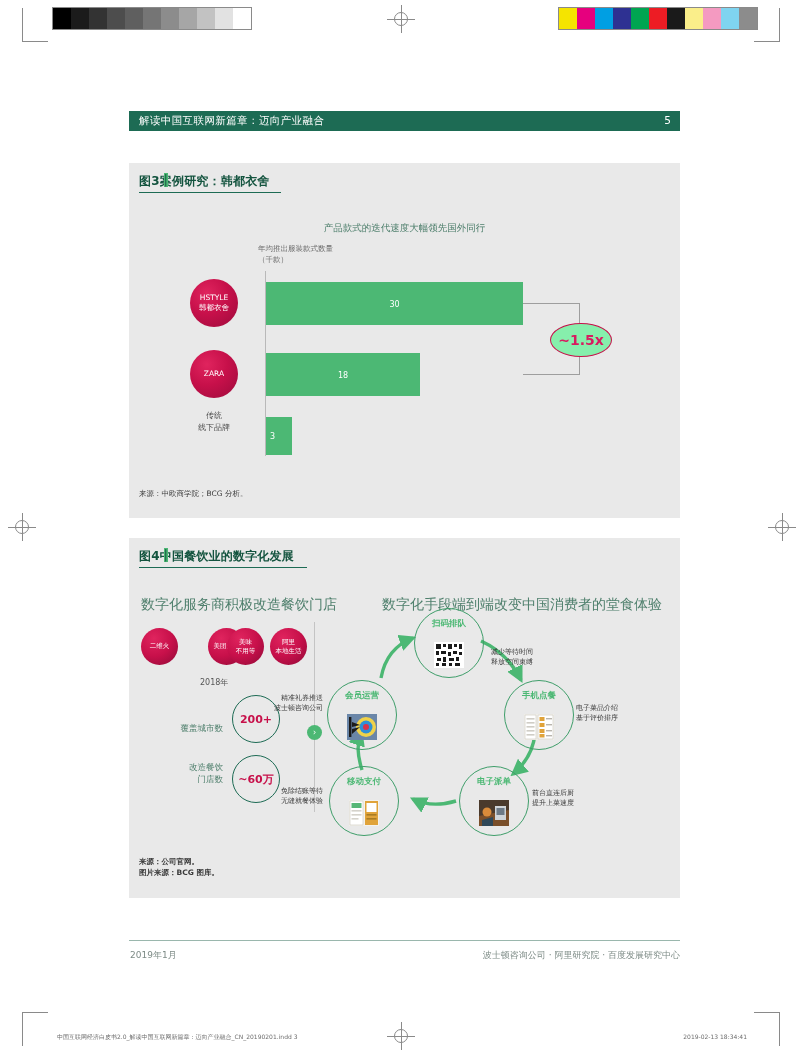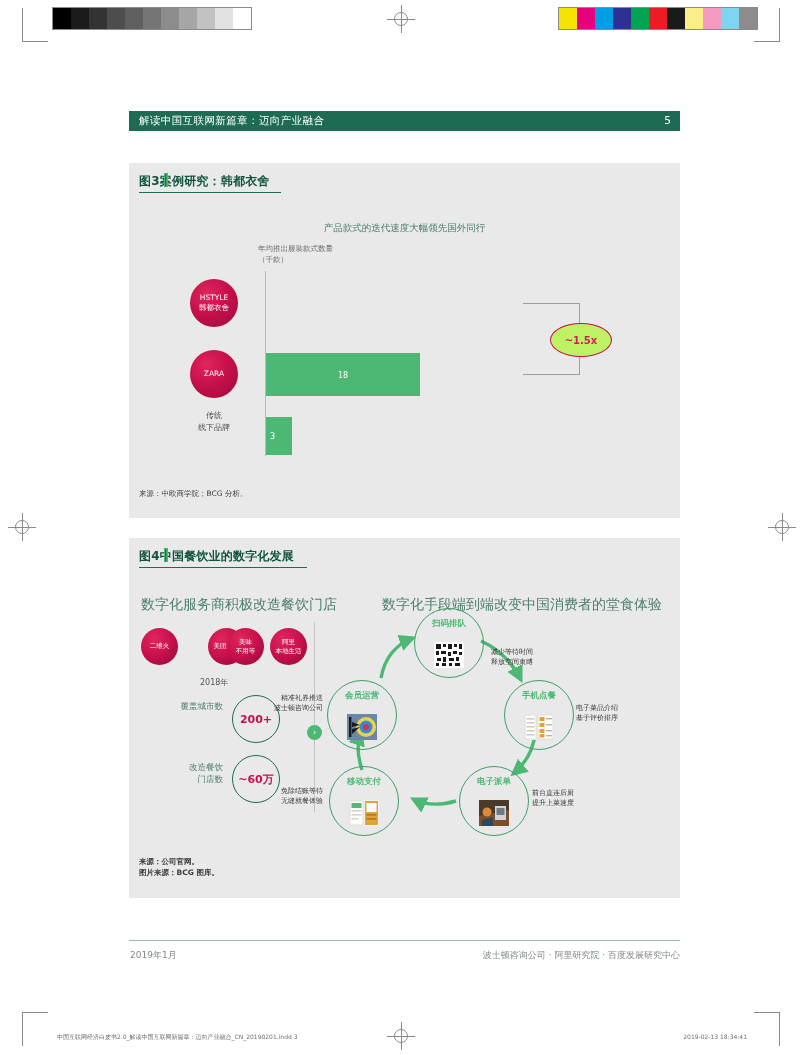--- a/index.html
+++ b/index.html
@@ -48,22 +48,22 @@
 
   .brandcircle{position:absolute;border-radius:50%;
       background:radial-gradient(circle at 35% 30%,#e0245e 0%,#c7104a 45%,#9c0b3c 100%);
       color:#fff;display:flex;align-items:center;justify-content:center;
       text-align:center;font-size:7.5px;line-height:10px;}
   .plaintag{position:absolute;font-size:8px;color:#4a4a4a;text-align:center;line-height:12px;}
 
   .bracket{position:absolute;}
   .bracket i{position:absolute;background:#9e9e9e;}
   .ratio{position:absolute;border:1.4px solid #c7104a;border-radius:50%;
-      color:#d81b60;font-size:10px;font-weight:bold;
-      display:flex;align-items:center;justify-content:center;background:#bef264;}
+      color:#d81b60;font-size:14px;font-weight:bold;
+      display:flex;align-items:center;justify-content:center;background:#86efac;}
 
   .source{position:absolute;font-size:7.5px;color:#3a3a3a;line-height:11px;}
 
   
   .sec-head{position:absolute;font-size:14px;color:#4e7f6c;}
   .pinkdot{position:absolute;border-radius:50%;
       background:radial-gradient(circle at 35% 28%,#e0245e 0%,#c7104a 50%,#8e0a37 100%);
       color:#fff;display:flex;align-items:center;justify-content:center;
       text-align:center;font-size:6.5px;line-height:8.5px;}
   .yeartag{position:absolute;font-size:8px;color:#555;}
@@ -176,20 +176,23 @@
 
     <div class="fig-sub" style="left:0;top:51px;width:551px;text-align:center;">产品款式的迭代速度大幅领先国外同行</div>
 
     <div class="axis-label" style="left:129px;top:80px;">
       <div>年均推出服装款式数量</div>
       <div>（千款）</div>
     </div>
 
     <div class="axis-line" style="left:136px;top:108px;height:185px;"></div>
 
+    <div class="bar" style="left:137px;top:119px;width:257px;height:43px;">
+      <div class="v">30</div>
+    </div>
     <div class="bar" style="left:137px;top:190px;width:154px;height:43px;">
       <div class="v">18</div>
     </div>
     <div class="bar small" style="left:137px;top:254px;width:26px;height:38px;">
       <div class="v">3</div>
     </div>
 
     <div class="brandcircle" style="left:61px;top:116px;width:48px;height:48px;">
       <div>
         <div>HSTYLE</div>
@@ -246,21 +249,21 @@
     </div>
     <div class="pinkdot" style="left:141px;top:90px;width:37px;height:37px;">
       <div>
         <div>阿里</div>
         <div>本地生活</div>
       </div>
     </div>
 
     <div class="yeartag" style="left:71px;top:139px;">2018年</div>
 
-    <div class="statlabel" style="left:16px;top:162px;width:78px;">
+    <div class="statlabel" style="left:16px;top:184px;width:78px;">
       <div>覆盖城市数</div>
     </div>
     <div class="statcircle" style="left:103px;top:157px;width:46px;height:46px;">200+</div>
 
     <div class="statlabel" style="left:16px;top:223px;width:78px;">
       <div>改造餐饮</div>
       <div>门店数</div>
     </div>
     <div class="statcircle" style="left:103px;top:217px;width:46px;height:46px;">~60万</div>
 

